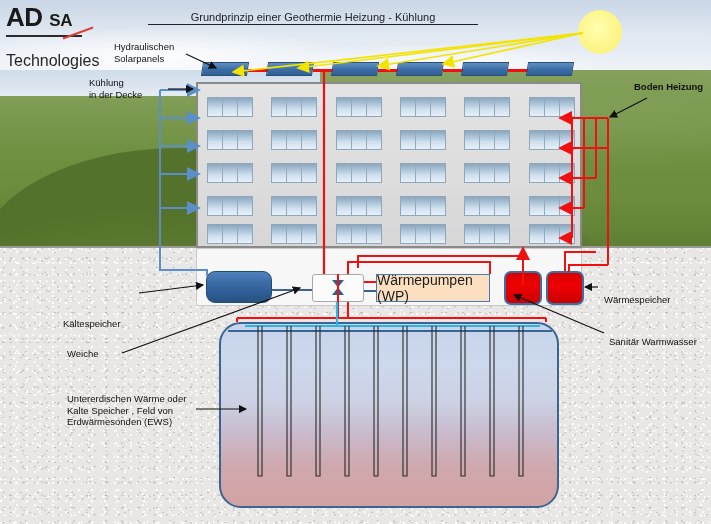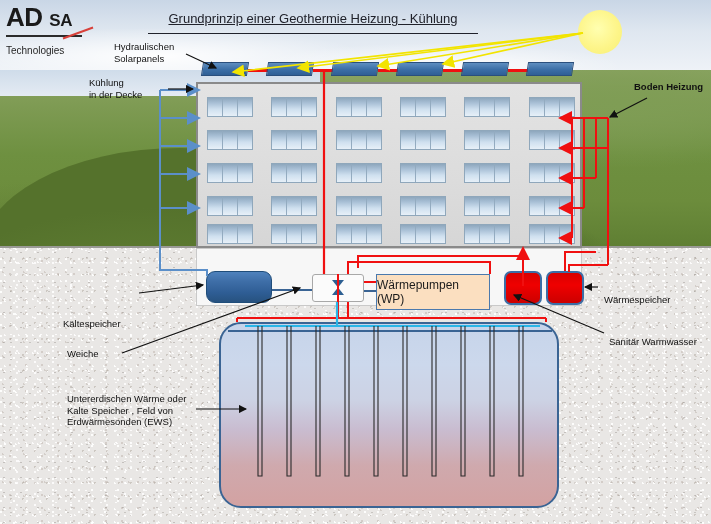--- a/index.html
+++ b/index.html
@@ -69,30 +69,29 @@
   #groundline{
     position:absolute;top:246px;left:0;width:711px;height:2px;
     background:#9a9a96;
   }
 
   
   #logo{position:absolute;left:6px;top:4px;width:96px;height:54px;}
   #logo .l1{font-size:26px;font-weight:bold;color:#1a1a1a;letter-spacing:-.5px;line-height:26px;}
   #logo .l1 .sa{font-size:17px;}
   #logo .bar{width:76px;height:2px;background:#2b2b2b;margin-top:1px;}
-  #logo .l2{font-size:10px;color:#262626;line-height:15px;margin-top:6px;}
+  #logo .l2{font-size:16px;color:#262626;line-height:15px;margin-top:16px;}
   #logo .slash{position:absolute;left:56px;top:28px;width:32px;height:2px;background:#d8413a;transform:rotate(-20deg);}
 
   
   #title{
     position:absolute;left:148px;top:11px;width:330px;
-    font-size:13px;color:#20222b;text-align:center;
-    border-bottom:1px solid #20222b;padding-bottom:7px;
+    font-size:11px;color:#20222b;text-align:center;
+    border-bottom:1px solid #20222b;padding-bottom:1px;
     white-space:nowrap;
-    text-decoration:underline;
   }
 
   
   #sun{
     position:absolute;left:578px;top:10px;width:44px;height:44px;border-radius:50%;
     background:radial-gradient(circle at 45% 42%, #ffffb0 0%, #fdf58a 55%, #f7ef72 100%);
   }
 
   
   #building{
@@ -130,24 +129,24 @@
   #coldtank{
     position:absolute;left:206px;top:271px;width:66px;height:32px;border-radius:9px;
     background:linear-gradient(#4f82bd 0%, #3f6fa8 30%, #2e5d94 70%, #27527f 100%);
     border:1.5px solid #1f4d7a;box-sizing:border-box;
   }
   #valve{
     position:absolute;left:312px;top:274px;width:52px;height:28px;
     background:#fbfbfb;border:1.5px solid #a8a8a8;border-radius:3px;box-sizing:border-box;
   }
   #wp{
-    position:absolute;left:376px;top:274px;width:114px;height:36px;
+    position:absolute;left:376px;top:274px;width:114px;height:28px;
     background:#fbdfc0;border:1.5px solid #4a79ad;box-sizing:border-box;
     display:flex;align-items:center;justify-content:flex-start;
-    font-size:12px;color:#1c1c1c;
+    font-size:14px;color:#1c1c1c;
   }
   .hottank{
     position:absolute;top:271px;width:38px;height:34px;border-radius:7px;
     background:linear-gradient(#d90000,#ef0000 40%,#cc0000);
     border:2px solid #3b6ea6;box-sizing:border-box;
   }
   #hot1{left:504px;}
   #hot2{left:546px;}
 
   

